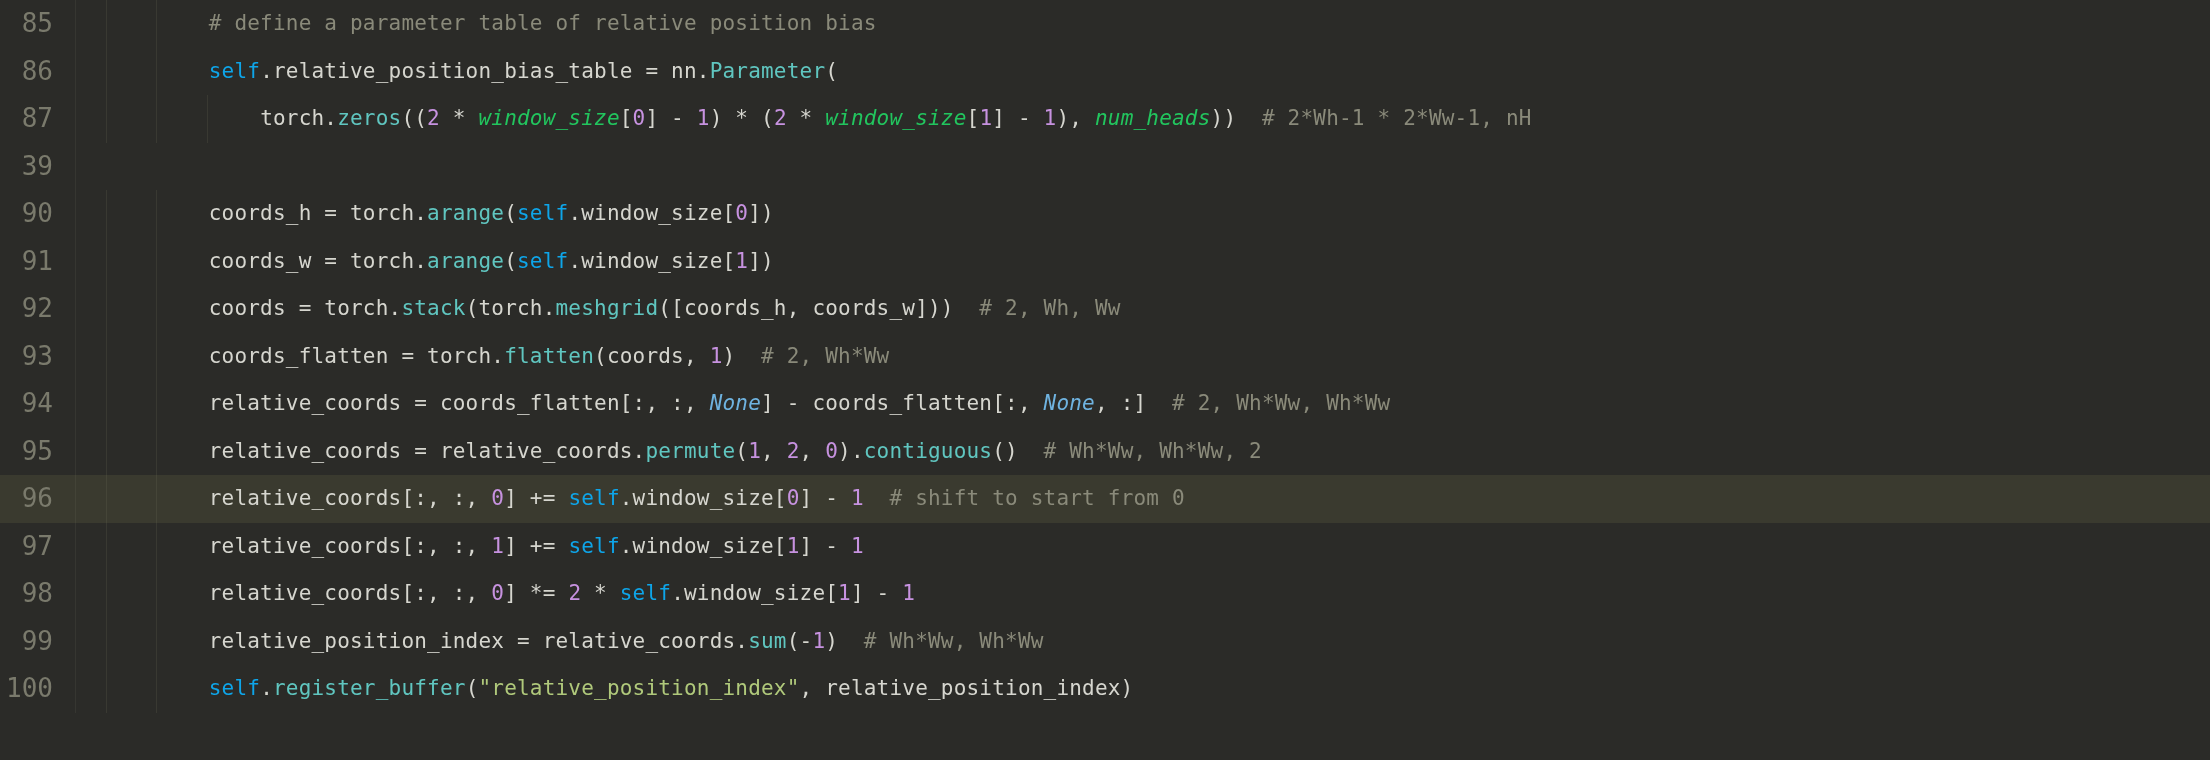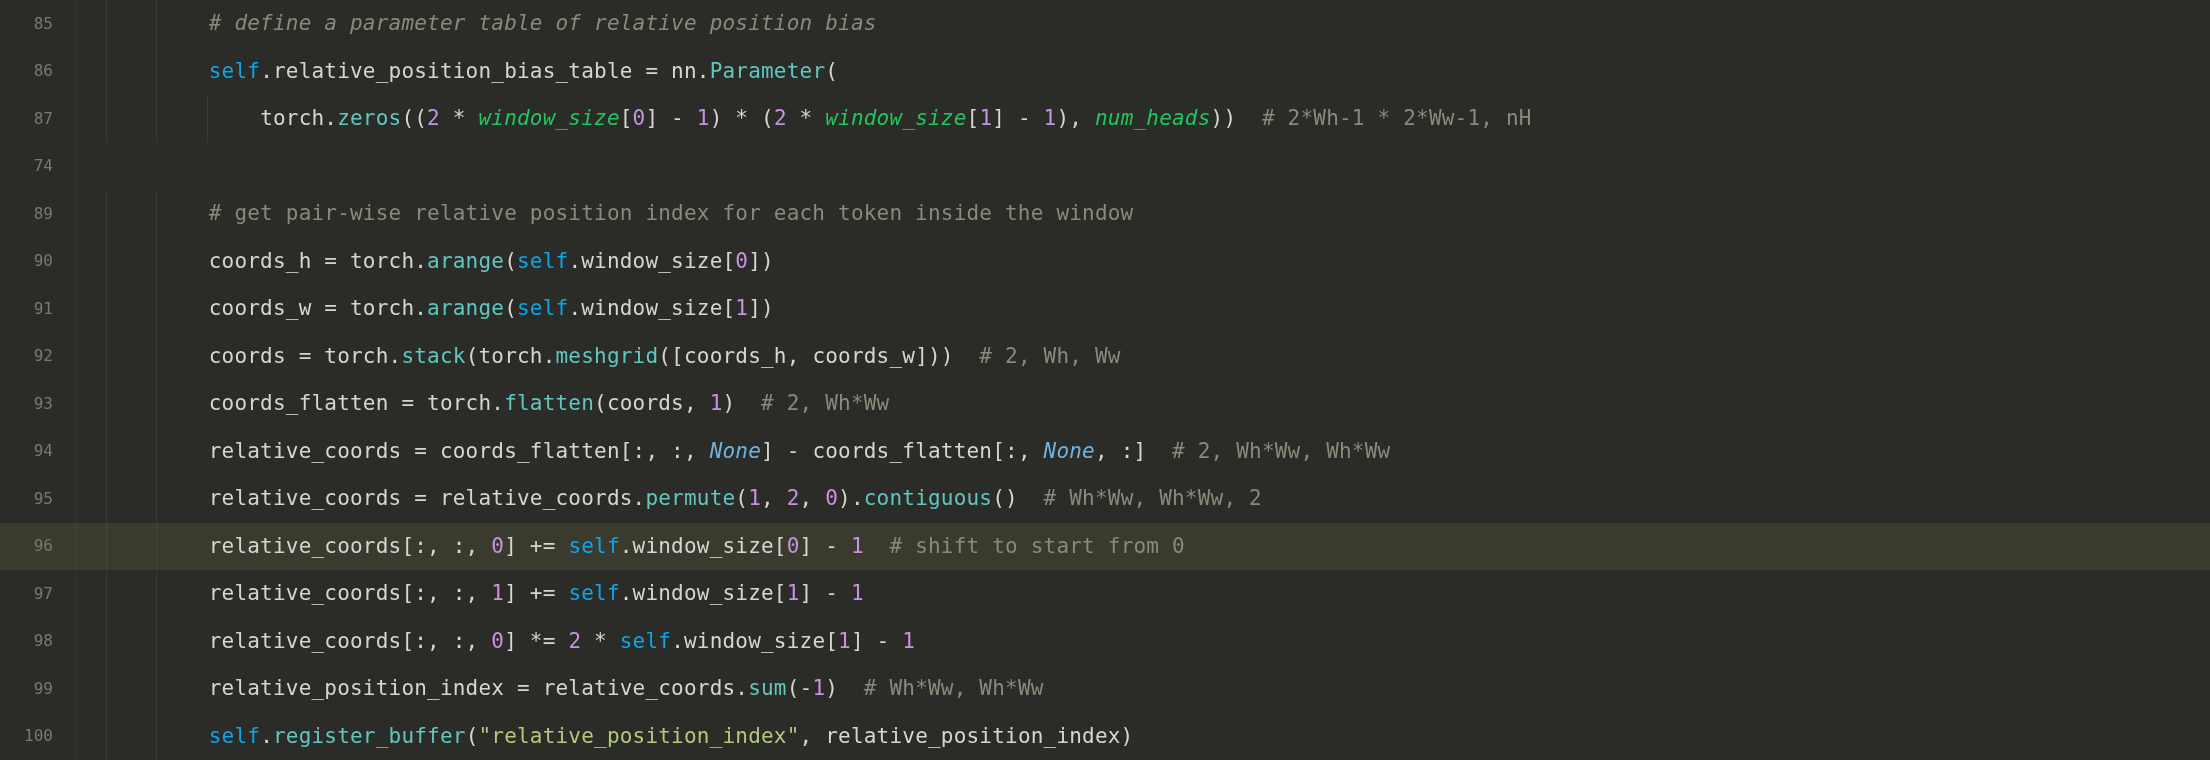--- a/index.html
+++ b/index.html
@@ -23,21 +23,21 @@
     height: 47.5px;
     white-space: pre;
   }
   .line.highlight { background: #3a3a2f; }
   .gutter {
     width: 76px;
     padding-right: 22px;
     color: #7a7a6c;
     user-select: none;
     flex-shrink: 0;
-    font-size: 16px;
+    font-size: 26px;
     display:flex;
     align-items:center;
     justify-content:flex-end;
     border-right: 1px solid rgba(120,120,100,0.15);
   }
   .code {
     padding-left: 0;
     display:flex;
     align-items:center;
     color: #d6d6cf;
@@ -60,25 +60,24 @@
   .tk-kw      { color: #6fb3e0; }  
   .tk-kw.italic { font-style: italic; }
   .tk-str     { color: #b0c97b; }  
   .tk-ns      { color: #d6d6cf; }  
   .ital { font-style: italic; }
 </style>
 </head>
 <body>
 
 <div class="editor" id="editor-root">
-    <div class="line"><div class="gutter">85</div><div style="position: relative; width: 0px;"><div class="guide" style="left: 30px;"></div><div class="guide" style="left: 80.4px;"></div></div><div class="code" style="padding-left: 30px; font-style: italic;"><span class="tk-default">        </span><span class="tk-comment"># define a parameter table of relative position bias</span></div></div>
+    <div class="line"><div class="gutter">85</div><div style="position: relative; width: 0px;"><div class="guide" style="left: 30px;"></div><div class="guide" style="left: 80.4px;"></div></div><div class="code" style="padding-left: 30px;"><span class="tk-default">        </span><span class="tk-comment"># define a parameter table of relative position bias</span></div></div>
     <div class="line"><div class="gutter">86</div><div style="position: relative; width: 0px;"><div class="guide" style="left: 30px;"></div><div class="guide" style="left: 80.4px;"></div></div><div class="code" style="padding-left: 30px;"><span class="tk-default">        </span><span class="tk-self">self</span><span class="tk-default">.relative_position_bias_table </span><span class="tk-default">= </span><span class="tk-ns">nn</span><span class="tk-default">.</span><span class="tk-func">Parameter</span><span class="tk-default">(</span></div></div>
     <div class="line"><div class="gutter">87</div><div style="position: relative; width: 0px;"><div class="guide" style="left: 30px;"></div><div class="guide" style="left: 80.4px;"></div><div class="guide" style="left: 130.8px;"></div></div><div class="code" style="padding-left: 30px;"><span class="tk-default">            </span><span class="tk-ns">torch</span><span class="tk-default">.</span><span class="tk-func">zeros</span><span class="tk-default">((</span><span class="tk-num">2</span><span class="tk-default"> * </span><span class="tk-param ital">window_size</span><span class="tk-default">[</span><span class="tk-num">0</span><span class="tk-default">] - </span><span class="tk-num">1</span><span class="tk-default">) * (</span><span class="tk-num">2</span><span class="tk-default"> * </span><span class="tk-param ital">window_size</span><span class="tk-default">[</span><span class="tk-num">1</span><span class="tk-default">] - </span><span class="tk-num">1</span><span class="tk-default">), </span><span class="tk-param ital">num_heads</span><span class="tk-default">))  </span><span class="tk-comment"># 2*Wh-1 * 2*Ww-1, nH</span></div></div>
-    <div class="line"><div class="gutter">74</div><div style="position: relative; width: 0px;"></div><div class="code" style="padding-left: 30px;"><span class="tk-default"></span></div></div>
-    <div class="line"><div class="gutter">89</div><div style="position: relative; width: 0px;"><div class="guide" style="left: 30px;"></div><div class="guide" style="left: 80.4px;"></div></div><div class="code" style="padding-left: 30px;"><span class="tk-default">        </span><span class="tk-comment"># get pair-wise relative position index for each token inside the window</span></div></div>
+    <div class="line"><div class="gutter">39</div><div style="position: relative; width: 0px;"></div><div class="code" style="padding-left: 30px;"><span class="tk-default"></span></div></div>
     <div class="line"><div class="gutter">90</div><div style="position: relative; width: 0px;"><div class="guide" style="left: 30px;"></div><div class="guide" style="left: 80.4px;"></div></div><div class="code" style="padding-left: 30px;"><span class="tk-default">        </span><span class="tk-default">coords_h = torch.</span><span class="tk-func">arange</span><span class="tk-default">(</span><span class="tk-self">self</span><span class="tk-default">.window_size[</span><span class="tk-num">0</span><span class="tk-default">])</span></div></div>
     <div class="line"><div class="gutter">91</div><div style="position: relative; width: 0px;"><div class="guide" style="left: 30px;"></div><div class="guide" style="left: 80.4px;"></div></div><div class="code" style="padding-left: 30px;"><span class="tk-default">        </span><span class="tk-default">coords_w = torch.</span><span class="tk-func">arange</span><span class="tk-default">(</span><span class="tk-self">self</span><span class="tk-default">.window_size[</span><span class="tk-num">1</span><span class="tk-default">])</span></div></div>
     <div class="line"><div class="gutter">92</div><div style="position: relative; width: 0px;"><div class="guide" style="left: 30px;"></div><div class="guide" style="left: 80.4px;"></div></div><div class="code" style="padding-left: 30px;"><span class="tk-default">        </span><span class="tk-default">coords = torch.</span><span class="tk-func">stack</span><span class="tk-default">(torch.</span><span class="tk-func">meshgrid</span><span class="tk-default">([coords_h, coords_w]))  </span><span class="tk-comment"># 2, Wh, Ww</span></div></div>
     <div class="line"><div class="gutter">93</div><div style="position: relative; width: 0px;"><div class="guide" style="left: 30px;"></div><div class="guide" style="left: 80.4px;"></div></div><div class="code" style="padding-left: 30px;"><span class="tk-default">        </span><span class="tk-default">coords_flatten = torch.</span><span class="tk-func">flatten</span><span class="tk-default">(coords, </span><span class="tk-num">1</span><span class="tk-default">)  </span><span class="tk-comment"># 2, Wh*Ww</span></div></div>
     <div class="line"><div class="gutter">94</div><div style="position: relative; width: 0px;"><div class="guide" style="left: 30px;"></div><div class="guide" style="left: 80.4px;"></div></div><div class="code" style="padding-left: 30px;"><span class="tk-default">        </span><span class="tk-default">relative_coords = coords_flatten[:, :, </span><span class="tk-kw italic">None</span><span class="tk-default">] - coords_flatten[:, </span><span class="tk-kw italic">None</span><span class="tk-default">, :]  </span><span class="tk-comment"># 2, Wh*Ww, Wh*Ww</span></div></div>
     <div class="line"><div class="gutter">95</div><div style="position: relative; width: 0px;"><div class="guide" style="left: 30px;"></div><div class="guide" style="left: 80.4px;"></div></div><div class="code" style="padding-left: 30px;"><span class="tk-default">        </span><span class="tk-default">relative_coords = relative_coords.</span><span class="tk-func">permute</span><span class="tk-default">(</span><span class="tk-num">1</span><span class="tk-default">, </span><span class="tk-num">2</span><span class="tk-default">, </span><span class="tk-num">0</span><span class="tk-default">).</span><span class="tk-func">contiguous</span><span class="tk-default">()  </span><span class="tk-comment"># Wh*Ww, Wh*Ww, 2</span></div></div>
     <div class="line highlight"><div class="gutter">96</div><div style="position: relative; width: 0px;"><div class="guide" style="left: 30px;"></div><div class="guide" style="left: 80.4px;"></div></div><div class="code" style="padding-left: 30px;"><span class="tk-default">        </span><span class="tk-default">relative_coords[:, :, </span><span class="tk-num">0</span><span class="tk-default">] += </span><span class="tk-self">self</span><span class="tk-default">.window_size[</span><span class="tk-num">0</span><span class="tk-default">] - </span><span class="tk-num">1</span><span class="tk-default">  </span><span class="tk-comment"># shift to start from 0</span></div></div>
     <div class="line"><div class="gutter">97</div><div style="position: relative; width: 0px;"><div class="guide" style="left: 30px;"></div><div class="guide" style="left: 80.4px;"></div></div><div class="code" style="padding-left: 30px;"><span class="tk-default">        </span><span class="tk-default">relative_coords[:, :, </span><span class="tk-num">1</span><span class="tk-default">] += </span><span class="tk-self">self</span><span class="tk-default">.window_size[</span><span class="tk-num">1</span><span class="tk-default">] - </span><span class="tk-num">1</span></div></div>
     <div class="line"><div class="gutter">98</div><div style="position: relative; width: 0px;"><div class="guide" style="left: 30px;"></div><div class="guide" style="left: 80.4px;"></div></div><div class="code" style="padding-left: 30px;"><span class="tk-default">        </span><span class="tk-default">relative_coords[:, :, </span><span class="tk-num">0</span><span class="tk-default">] *= </span><span class="tk-num">2</span><span class="tk-default"> * </span><span class="tk-self">self</span><span class="tk-default">.window_size[</span><span class="tk-num">1</span><span class="tk-default">] - </span><span class="tk-num">1</span></div></div>
     <div class="line"><div class="gutter">99</div><div style="position: relative; width: 0px;"><div class="guide" style="left: 30px;"></div><div class="guide" style="left: 80.4px;"></div></div><div class="code" style="padding-left: 30px;"><span class="tk-default">        </span><span class="tk-default">relative_position_index = relative_coords.</span><span class="tk-func">sum</span><span class="tk-default">(-</span><span class="tk-num">1</span><span class="tk-default">)  </span><span class="tk-comment"># Wh*Ww, Wh*Ww</span></div></div>

